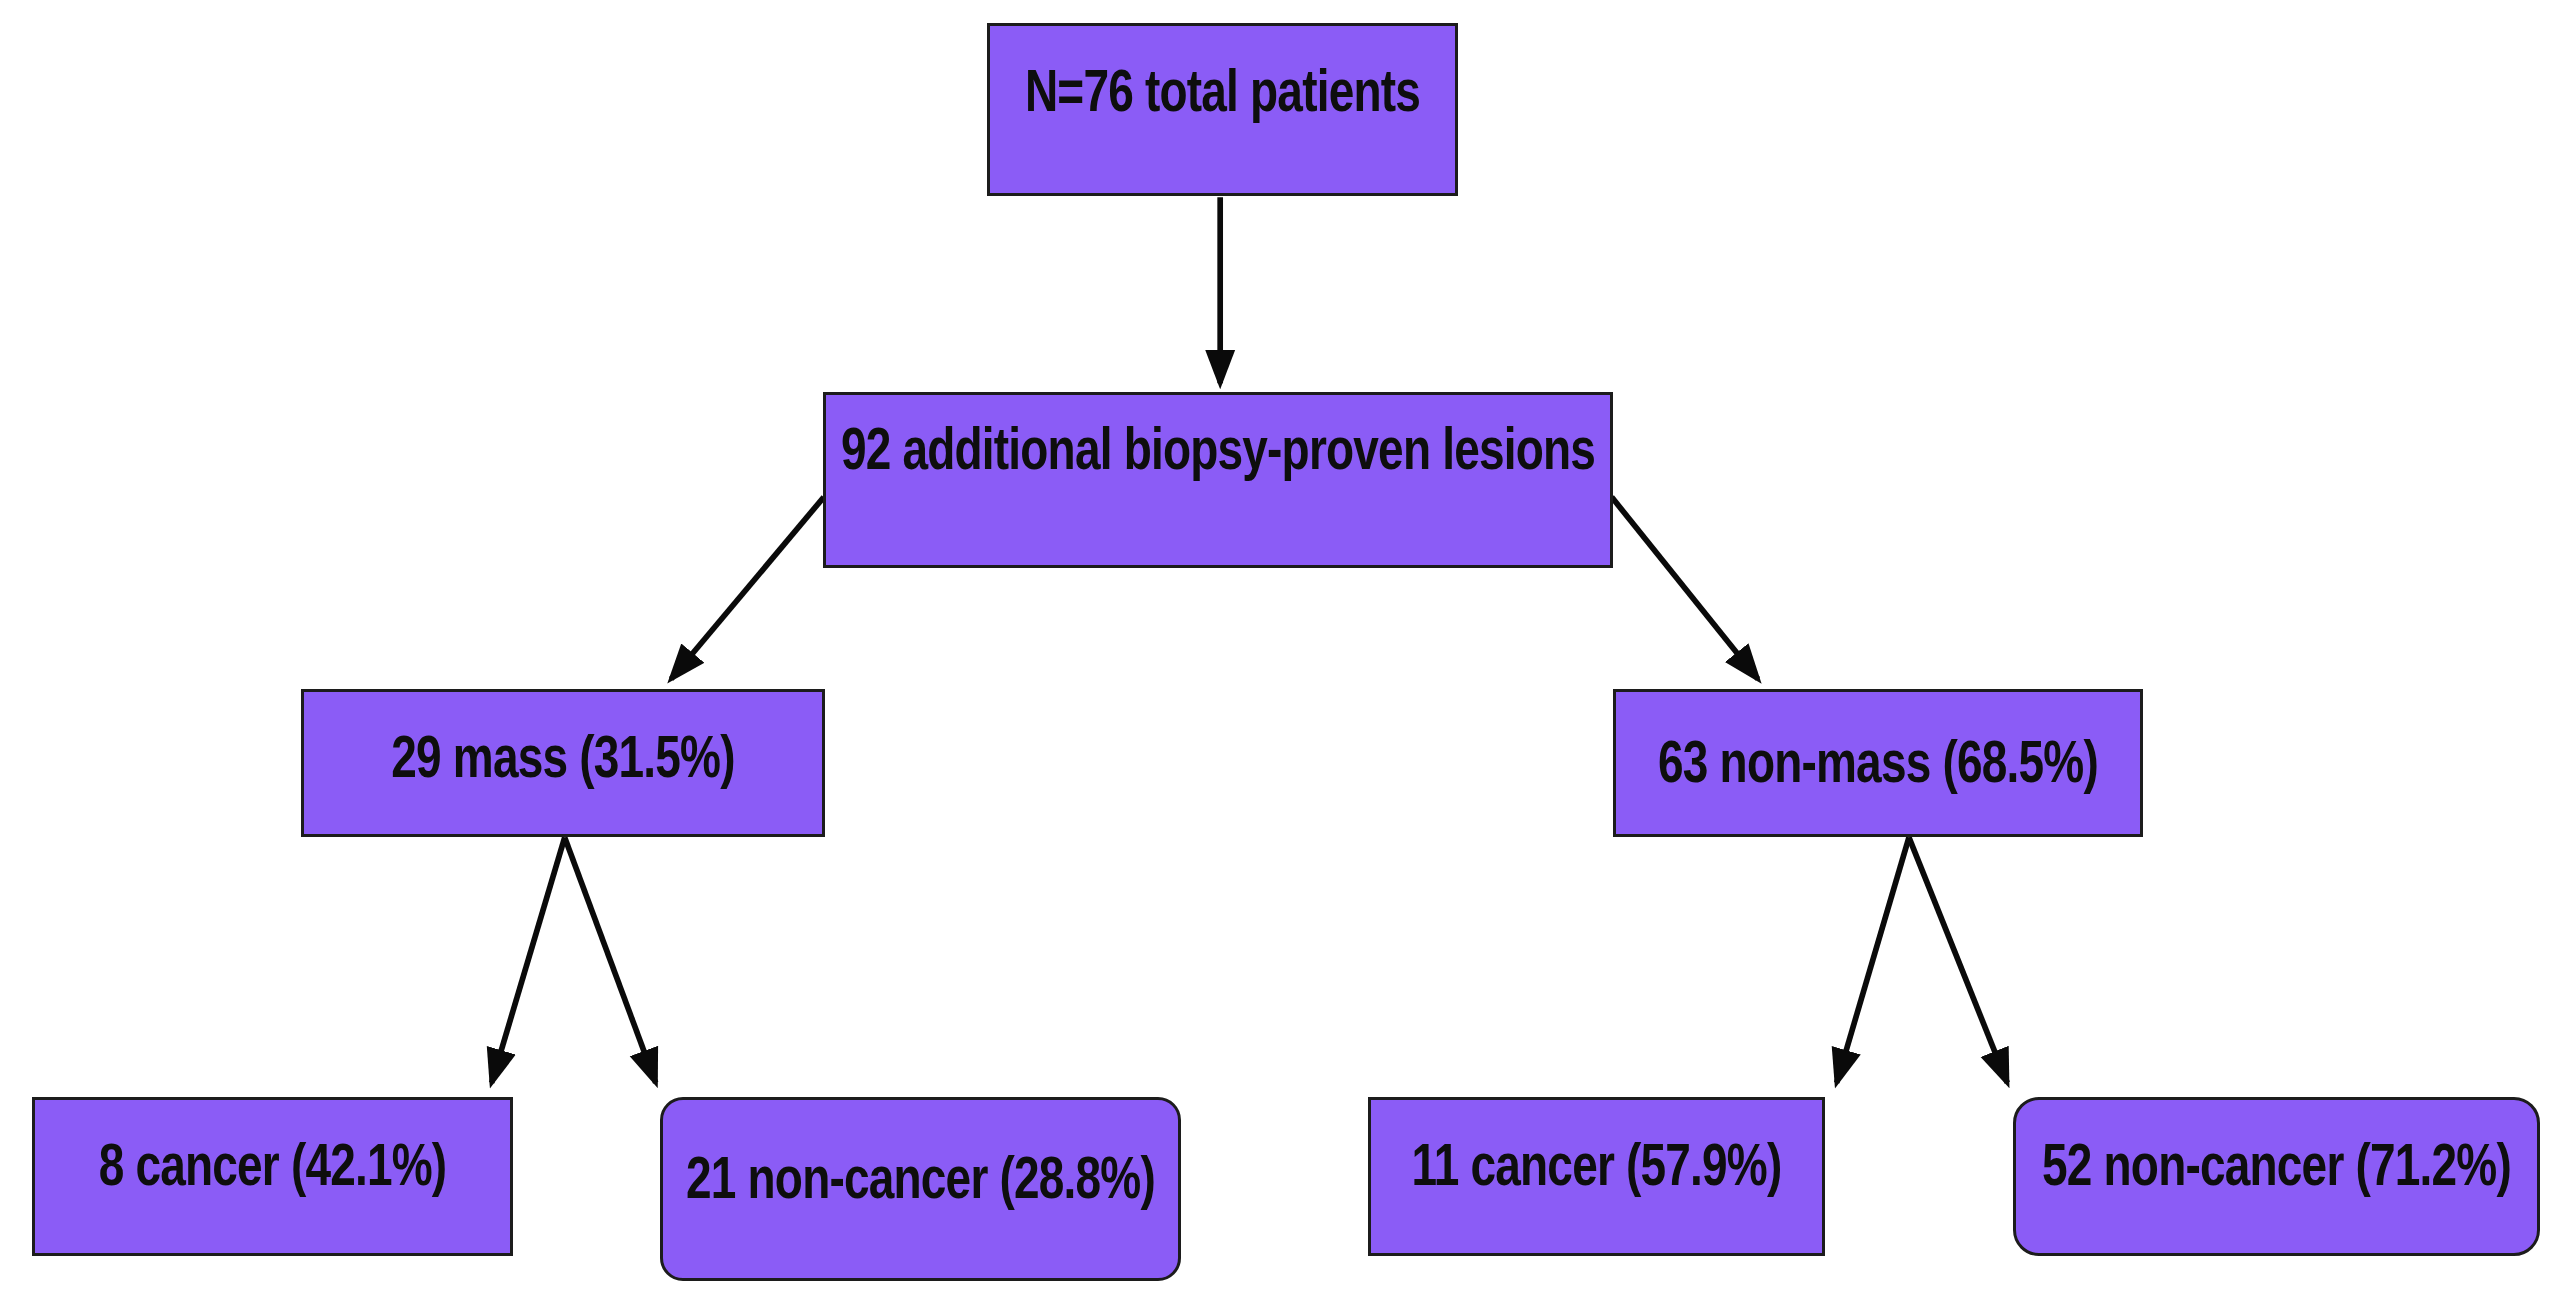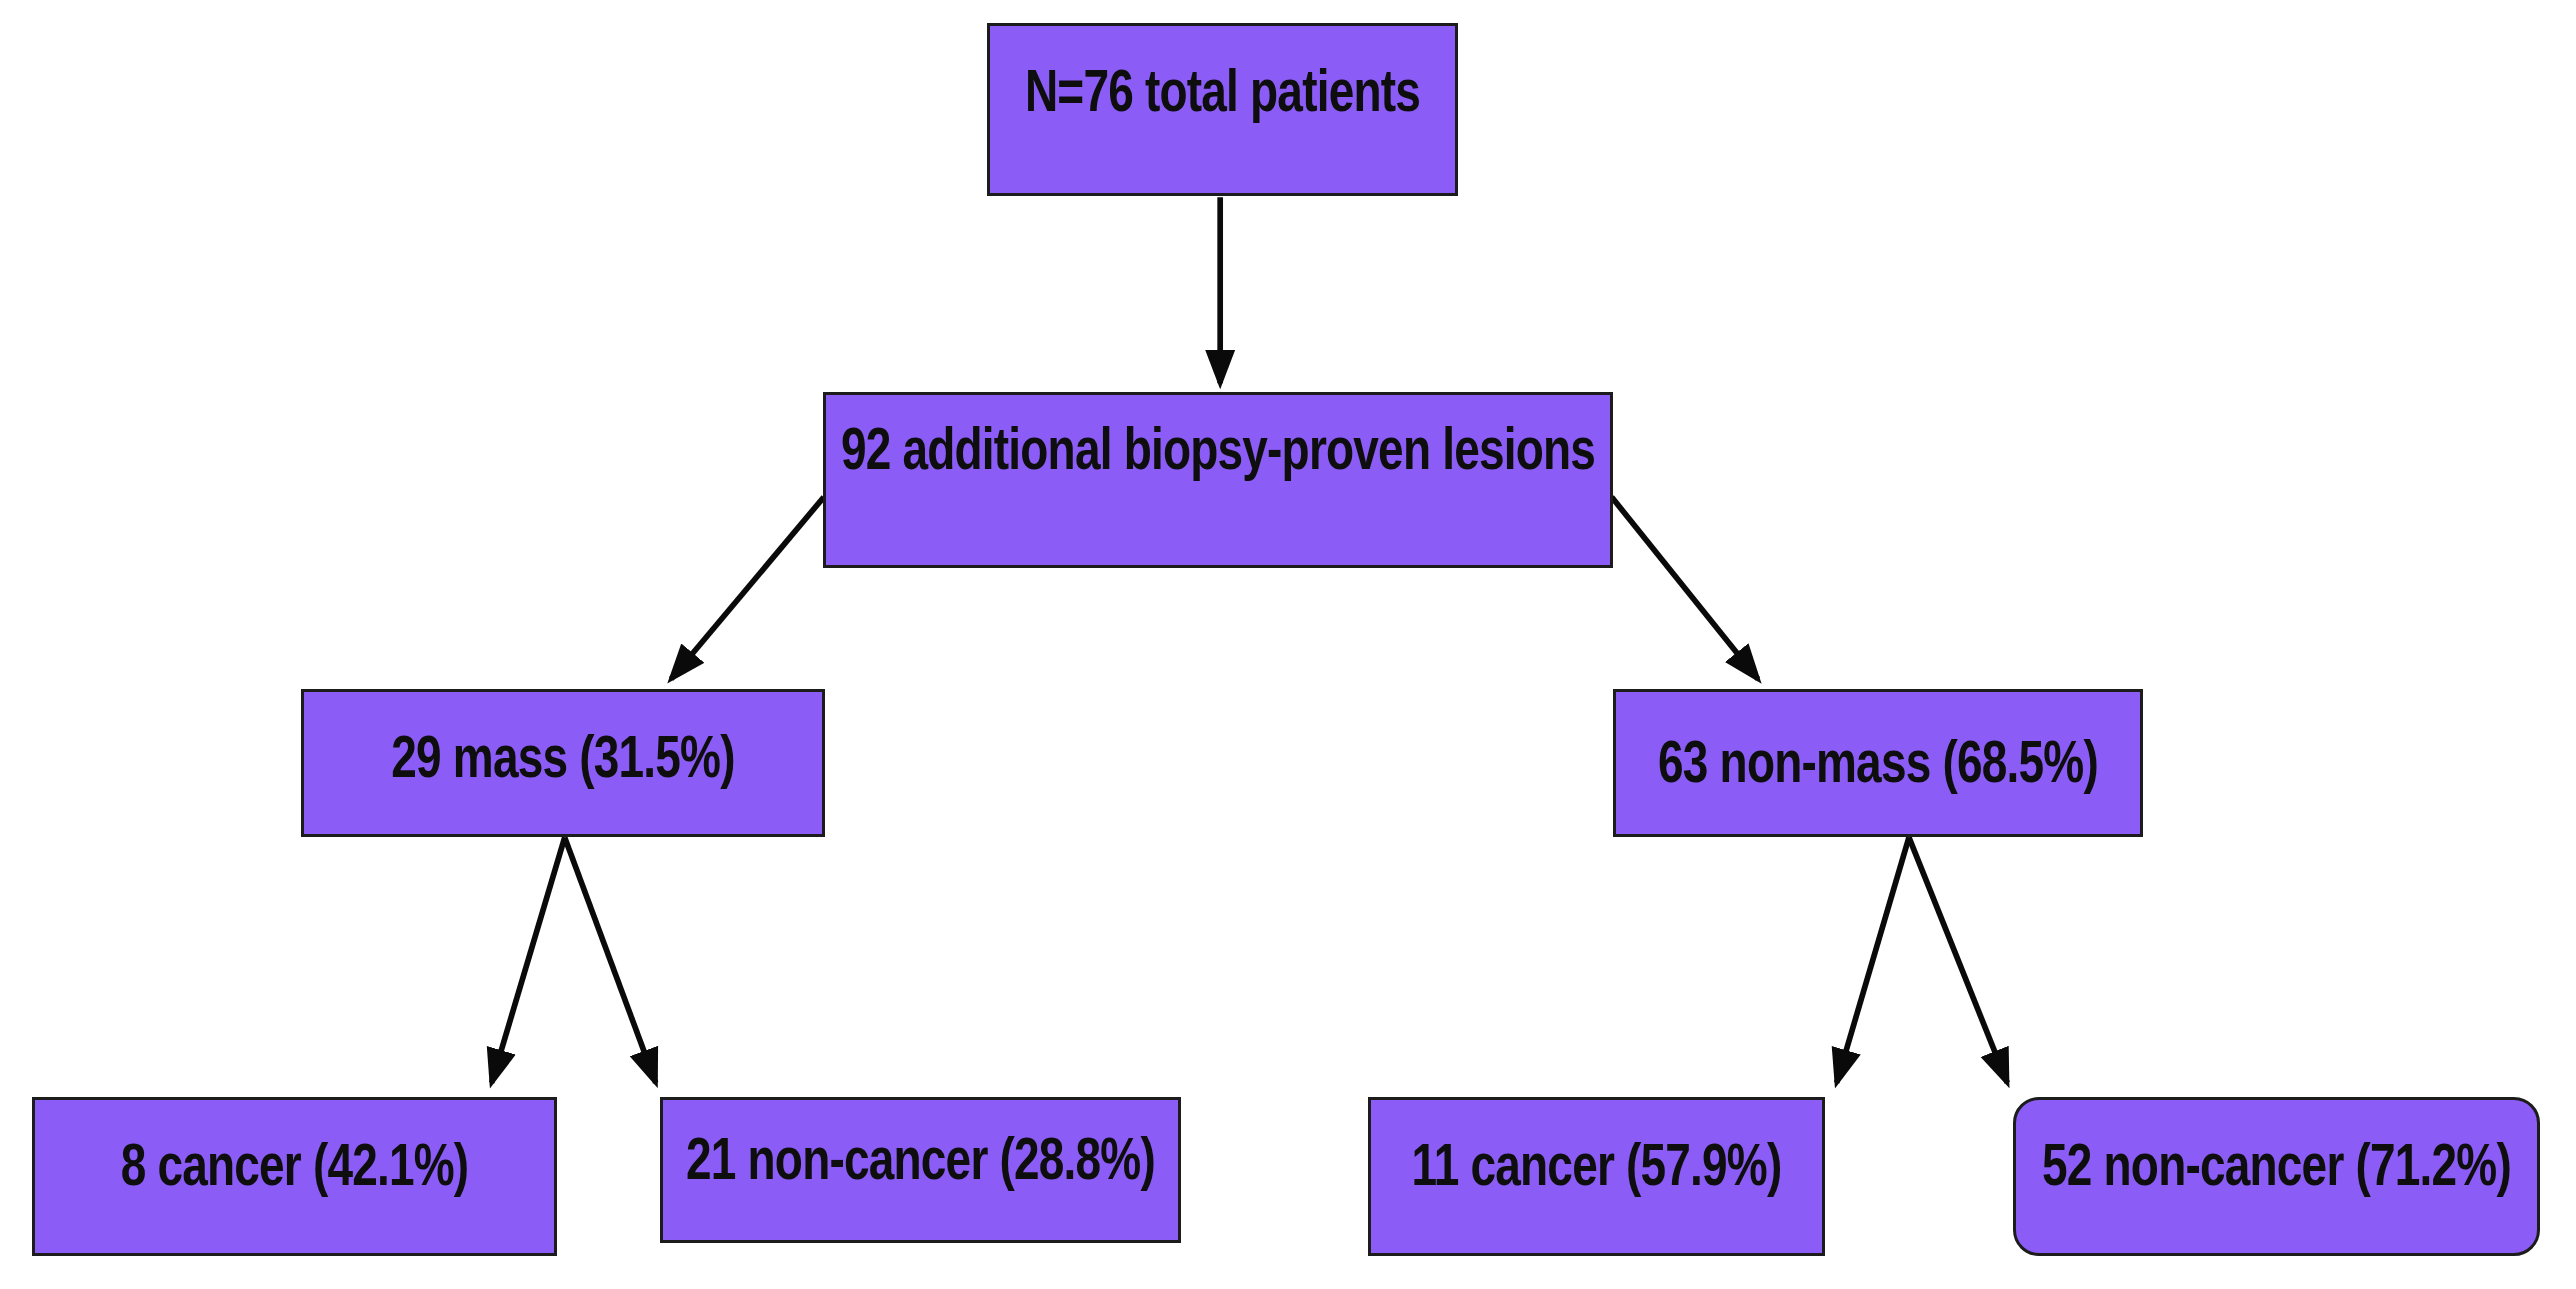--- a/index.html
+++ b/index.html
@@ -42,22 +42,22 @@
   .node .label {
     display: inline-block;
     white-space: nowrap;
     transform: scaleY(1.28);
   }
   
   .node-root            { left: 987px; top: 23px;   width: 471px; height: 173px; padding-bottom: 37px; }
   .node-lesions         { left: 823px; top: 392px;  width: 790px; height: 176px; padding-bottom: 62px; }
   .node-mass            { left: 301px;  top: 689px;  width: 524px; height: 148px; padding-bottom: 11.4px; align-items: center; }
   .node-non-mass        { left: 1613px; top: 689px;  width: 530px; height: 148px; padding-bottom: 2px; }
-  .node-mass-cancer     { left: 32px;   top: 1097px; width: 525px; height: 159px; padding-bottom: 23px; }
-  .node-mass-non-cancer { left: 660px;  top: 1097px; width: 521px; height: 146px; padding-bottom: 23px; }
+  .node-mass-cancer     { left: 32px;   top: 1097px; width: 481px; height: 159px; padding-bottom: 23px; }
+  .node-mass-non-cancer { left: 660px;  top: 1097px; width: 521px; height: 184px; padding-bottom: 23px; border-radius: 23px; }
   .node-nm-cancer       { left: 1368px; top: 1097px; width: 457px; height: 159px; padding-bottom: 23px; }
   .node-nm-non-cancer   { left: 2013px; top: 1097px; width: 527px; height: 159px; padding-bottom: 23px; border-radius: 26px; }
 </style>
 </head>
 <body>
 
 <div class="canvas">
 
   <svg class="connector-layer" viewBox="0 0 3171 1587" xmlns="http://www.w3.org/2000/svg" aria-hidden="true">
     <defs>

